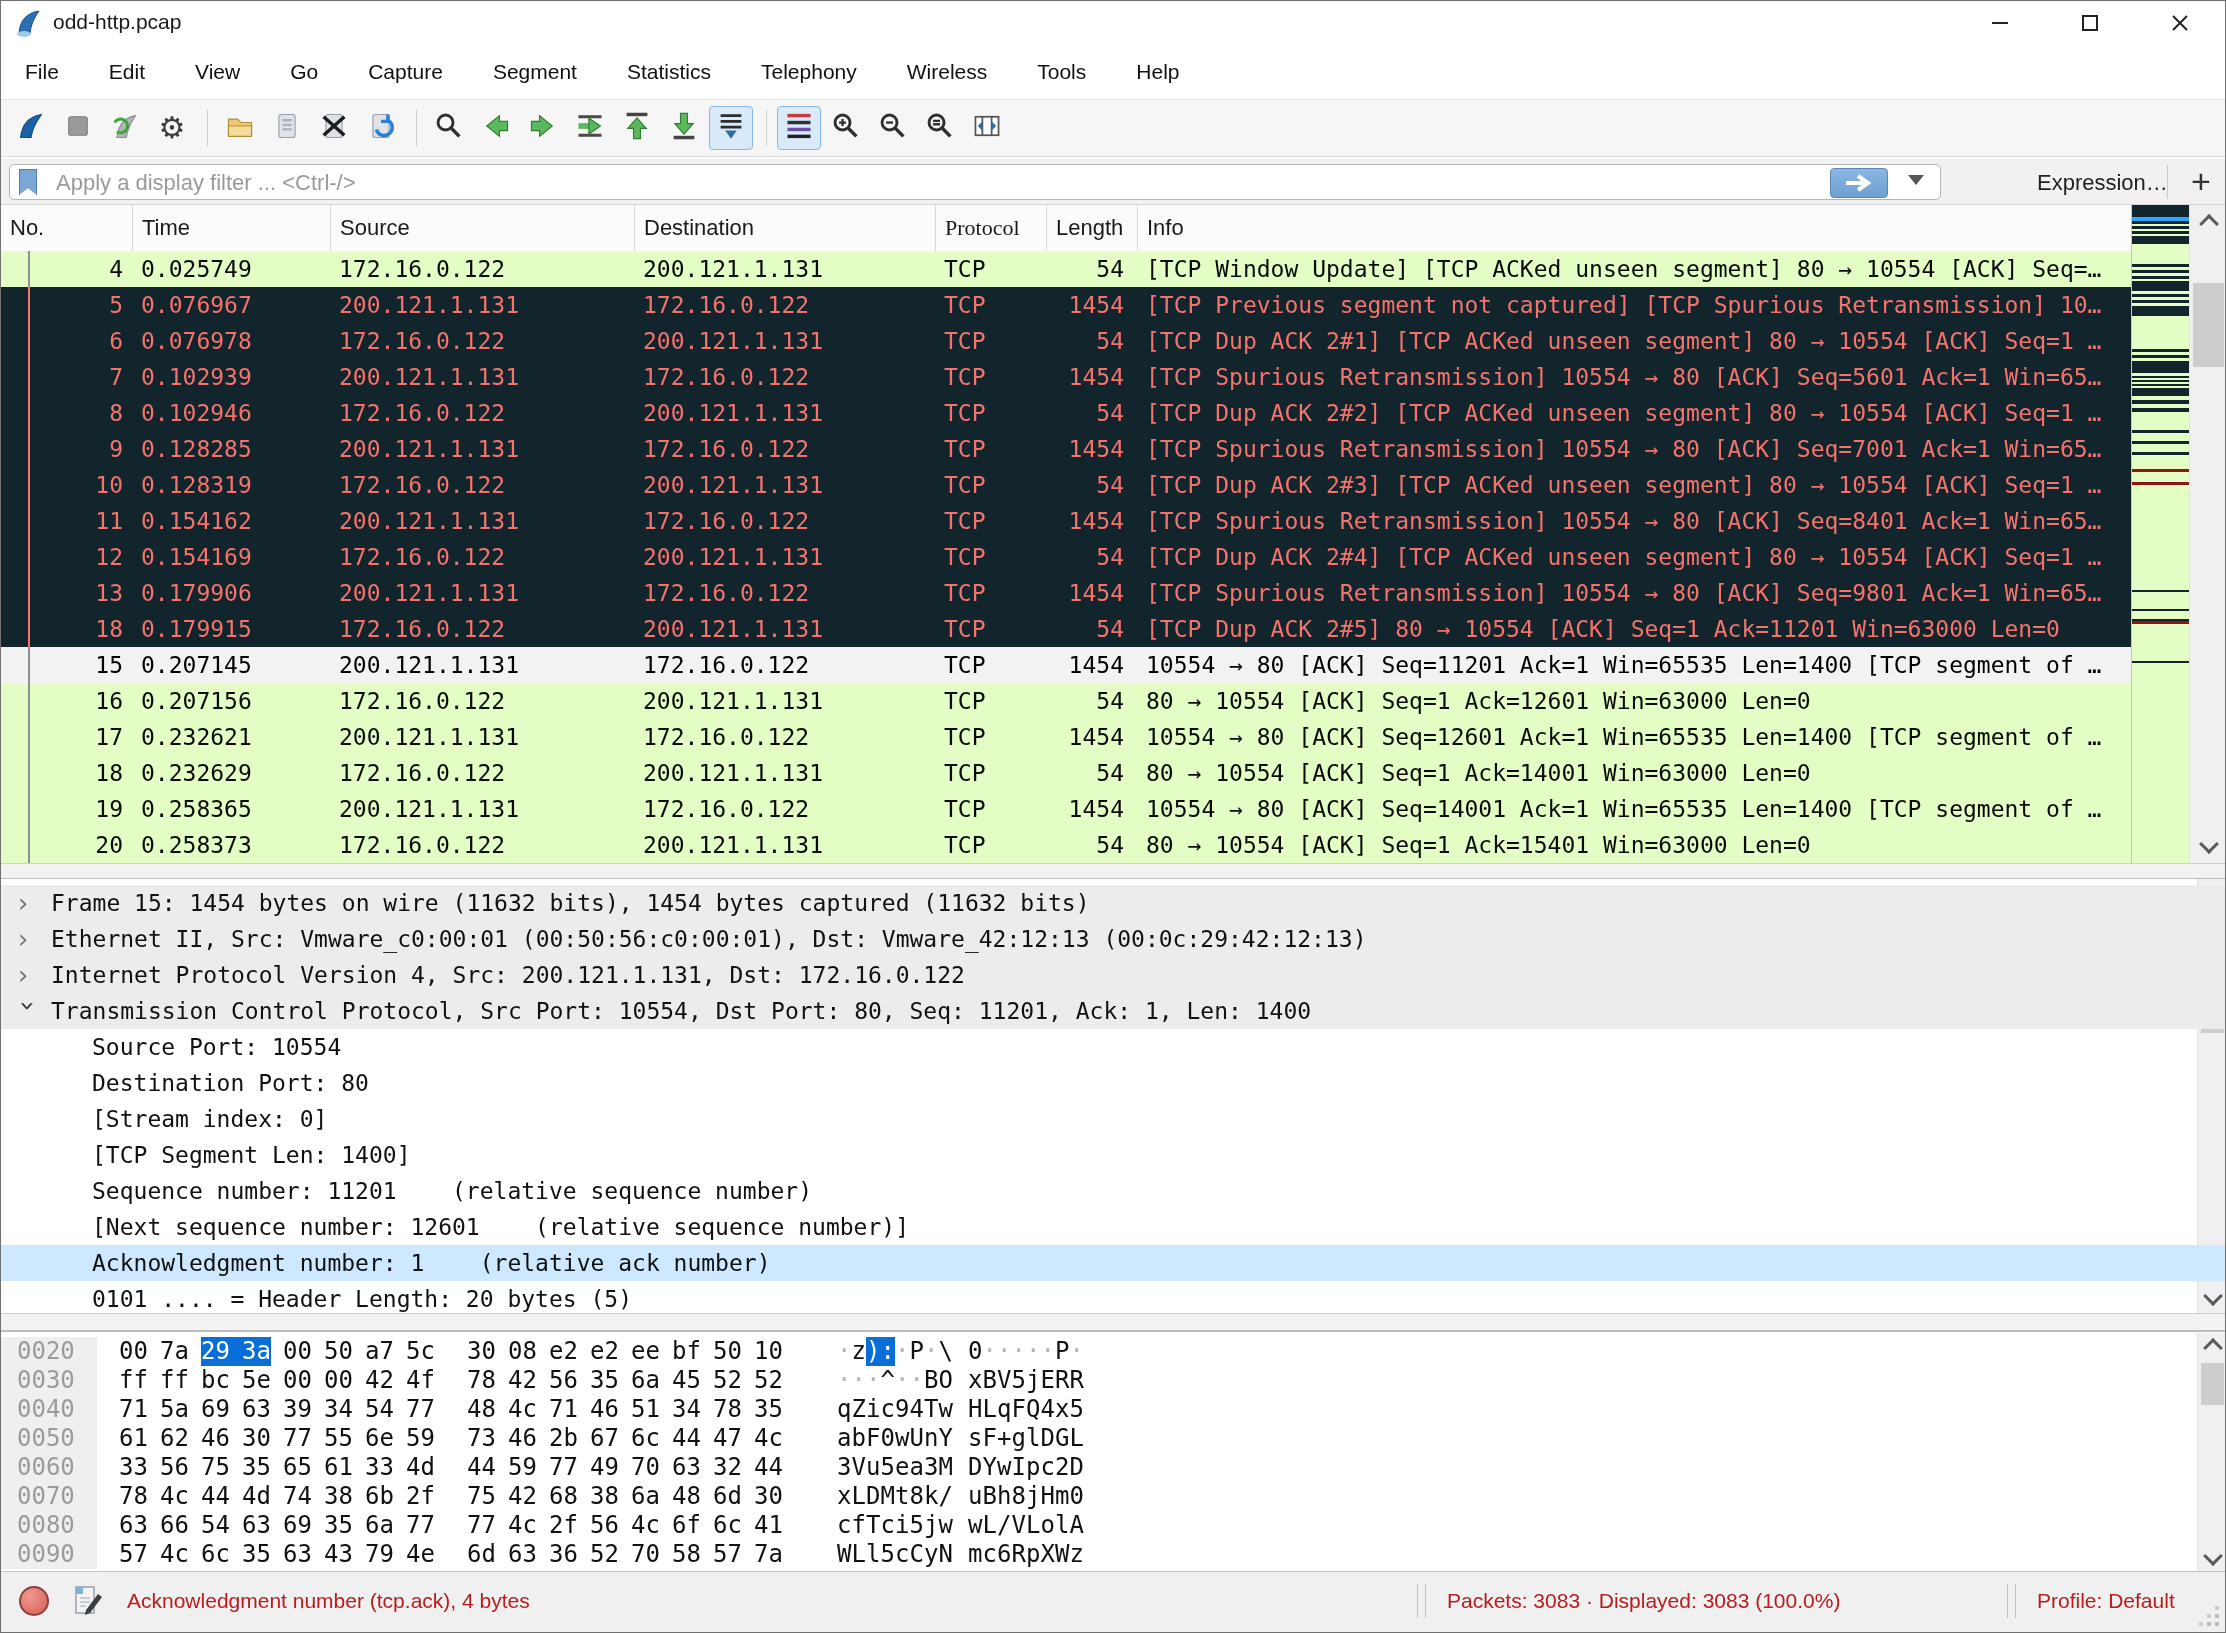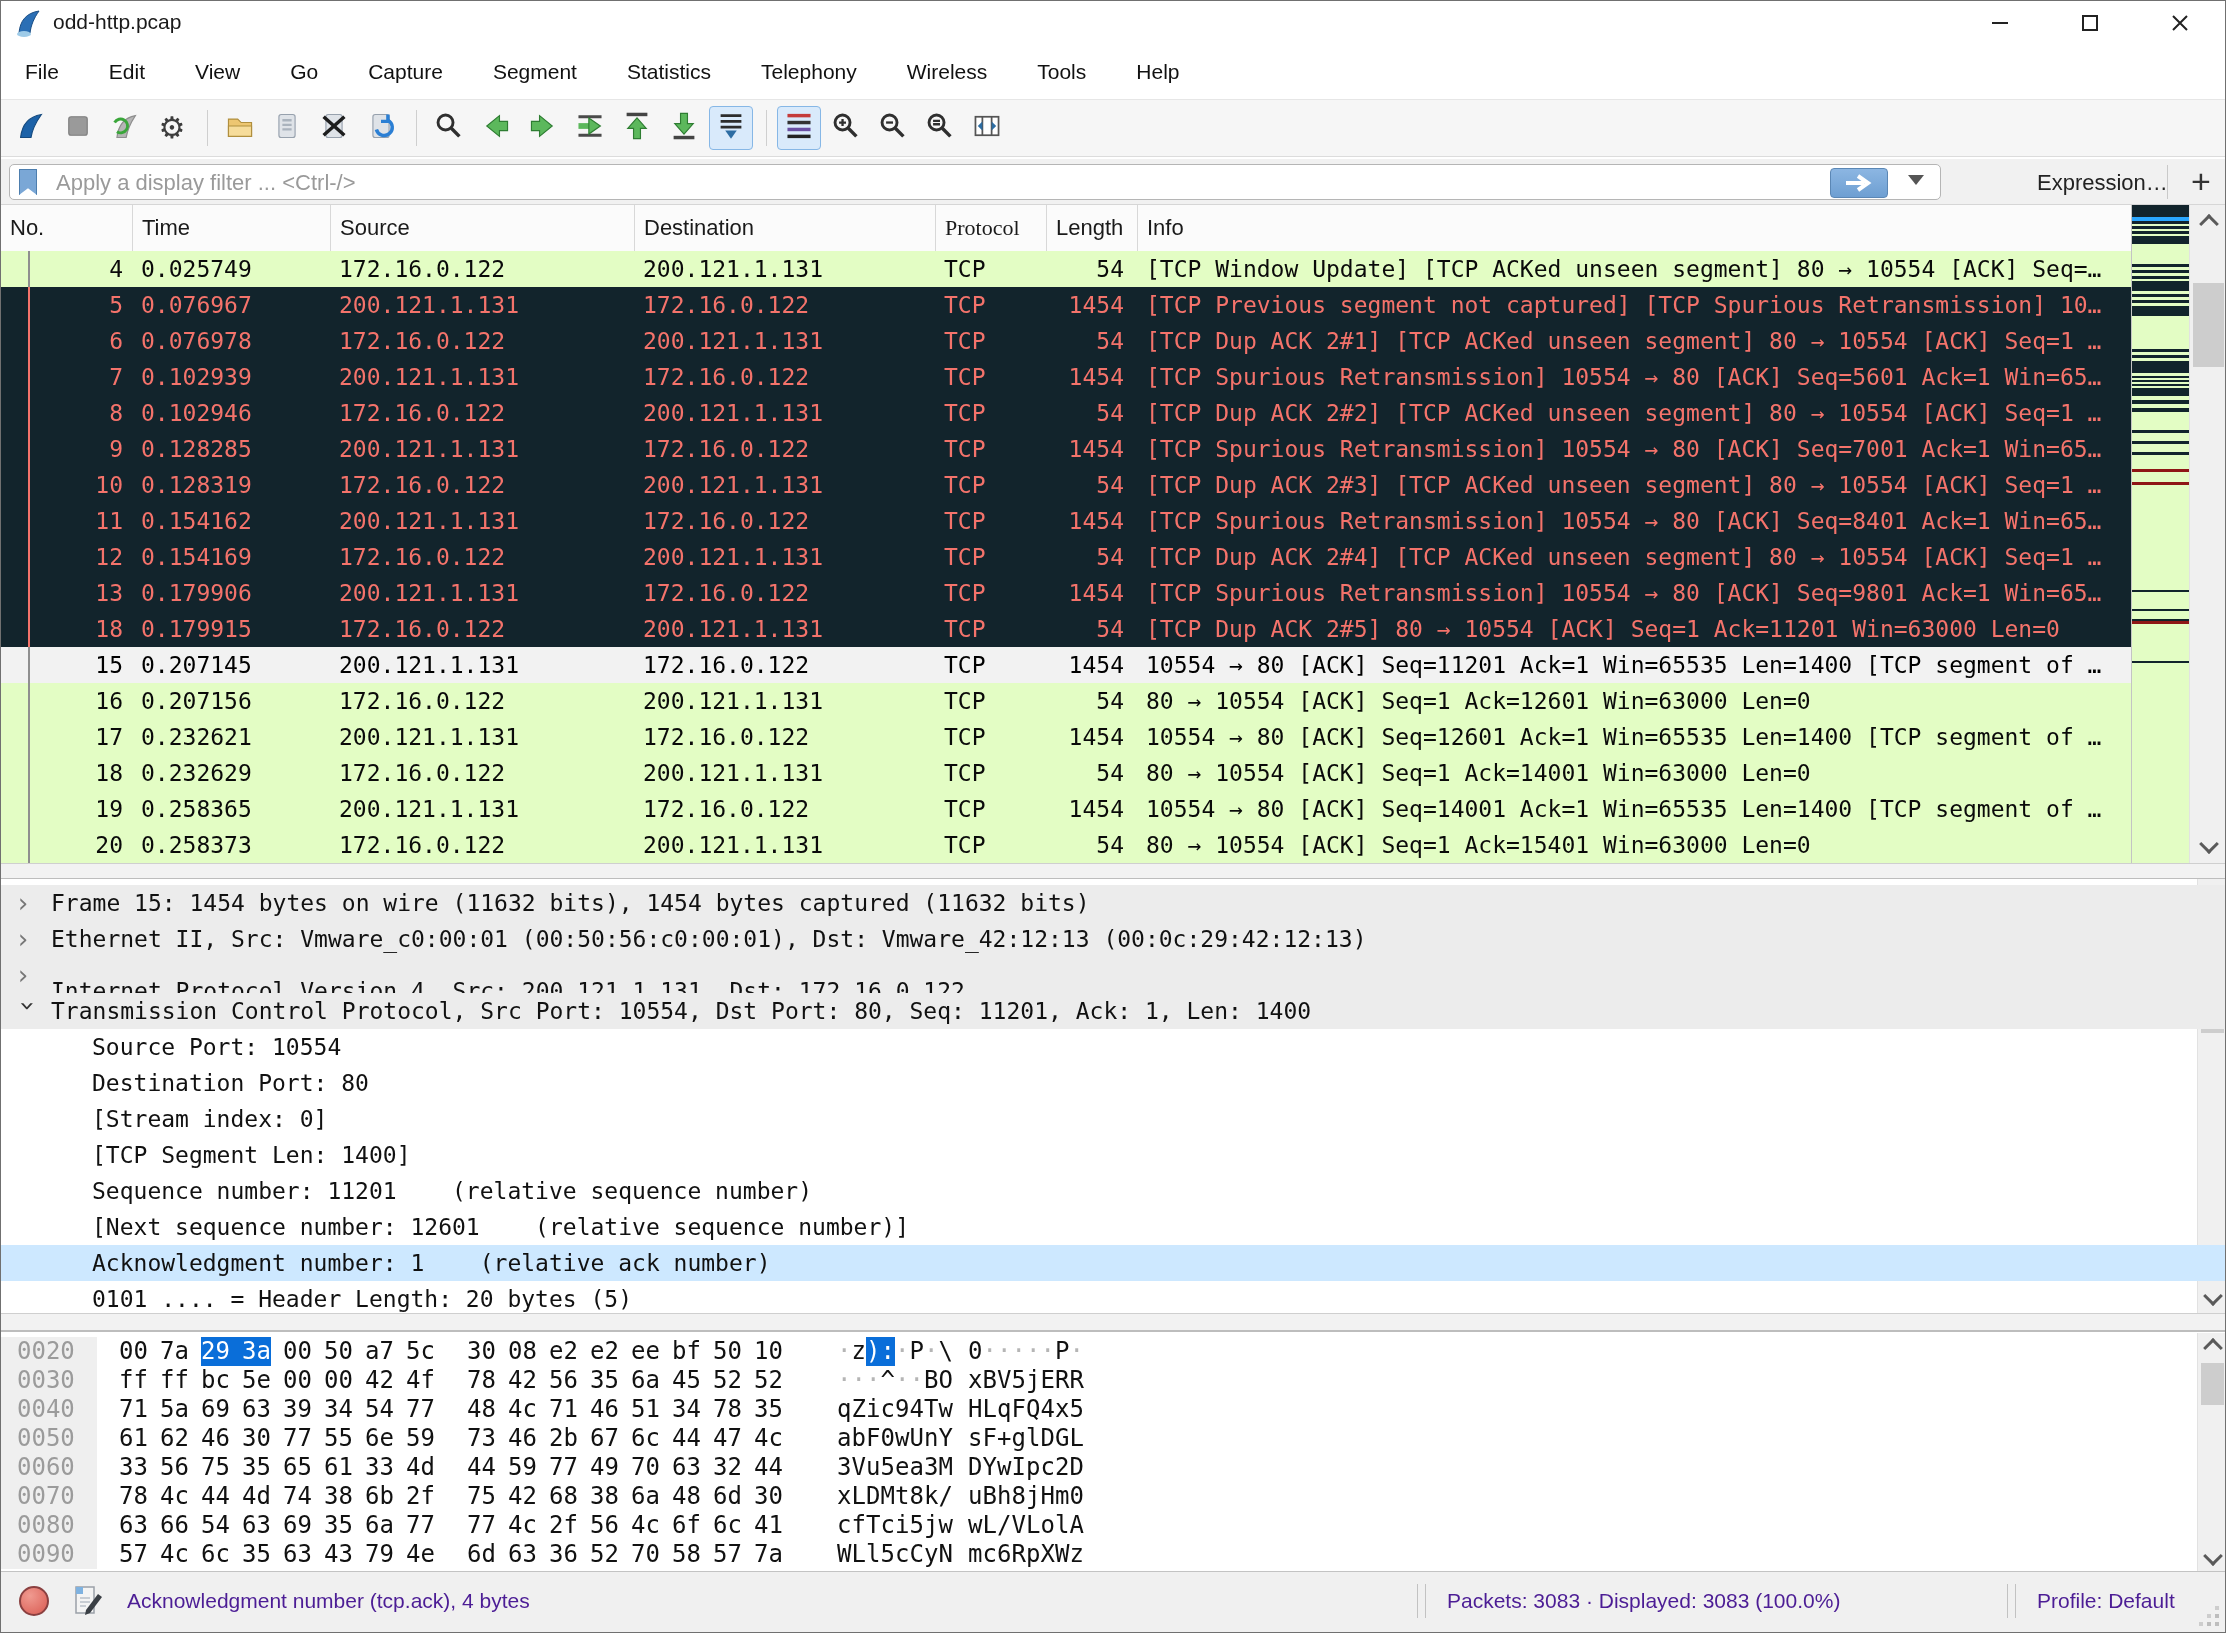--- a/index.html
+++ b/index.html
@@ -77,21 +77,21 @@
   .hx-b{display:inline-block;width:29px;margin-right:12px;text-align:center;}
   .hx-b.midgap{margin-right:32px;}
   .hx-b.last{margin-right:0;}
   .hx-b.hl{background:var(--hex-sel);color:#ffffff;}
   .hx-ascii{display:inline-block;margin-left:54px;color:#111;}
   .hx-a{display:inline-block;width:14.5px;text-align:center;}
   .hx-a.gap{margin-right:15px;}
   .hx-a.dim{color:#b5b5b5;}
   .hx-a.hl{background:var(--hex-sel);color:#fff;}
   
-  .statusbar{position:absolute;left:0;bottom:0;width:100%;height:61px;background:#f0f0f0;border-top:1px solid #c3c3c3;box-sizing:border-box;font-size:21px;color:#4c1d95;padding-left:28px;}
+  .statusbar{position:absolute;left:0;bottom:0;width:100%;height:61px;background:#f0f0f0;border-top:1px solid #c3c3c3;box-sizing:border-box;font-size:21px;color:#b91c1c;padding-left:28px;}
   .expert-dot{position:absolute;left:18px;top:14px;width:30px;height:30px;border-radius:50%;background:radial-gradient(circle at 35% 30%,#f09a90,#d95b52);border:2px solid #8a4040;box-sizing:border-box;}
   .edit-icon{position:absolute;left:70px;top:12px;}
   .sb-fieldinfo{position:absolute;left:126px;top:17px;}
   .sb-sep{position:absolute;top:12px;width:1px;height:34px;background:#c2c2c2;}
   .sb-packets{position:absolute;left:1446px;top:17px;}
   .sb-profile{position:absolute;left:2036px;top:17px;}
   .grip{position:absolute;right:6px;bottom:6px;width:4px;height:4px;background:#bdbdbd;
         box-shadow:-8px 0 0 #bdbdbd,0 -8px 0 #bdbdbd,-8px -8px 0 #cdcdcd,-16px 0 0 #cdcdcd,0 -16px 0 #cdcdcd;}
 </style>
 </head>
@@ -520,21 +520,21 @@
   <div class="splitter" style="top:862px;height:16px;"></div>
 
   <div class="details" id="details" style="padding-top: 6px;">
     <div class="vscroll" style="right:0;top:0;width:30px;height:434px;">
       <span class="sb-arrow up" style="top:10px;"></span>
       <div class="sb-thumb" style="top:34px;height:120px;"></div>
       <span class="sb-arrow down" style="bottom:10px;"></span>
     </div>
   <div class="drow shaded"><span class="twisty">›</span><span class="dtext" style="left: 50px;">Frame 15: 1454 bytes on wire (11632 bits), 1454 bytes captured (11632 bits)</span></div>
       <div class="drow shaded"><span class="twisty">›</span><span class="dtext" style="left: 50px;">Ethernet II, Src: Vmware_c0:00:01 (00:50:56:c0:00:01), Dst: Vmware_42:12:13 (00:0c:29:42:12:13)</span></div>
-      <div class="drow shaded"><span class="twisty">›</span><span class="dtext" style="left: 50px; margin-top: 16px;">Internet Protocol Version 4, Src: 200.121.1.131, Dst: 172.16.0.122</span></div>
+      <div class="drow shaded"><span class="twisty">›</span><span class="dtext" style="left: 50px;">Internet Protocol Version 4, Src: 200.121.1.131, Dst: 172.16.0.122</span></div>
       <div class="drow shaded"><span class="twisty expanded">›</span><span class="dtext" style="left: 50px;">Transmission Control Protocol, Src Port: 10554, Dst Port: 80, Seq: 11201, Ack: 1, Len: 1400</span></div>
       <div class="drow"><span class="dtext" style="left: 91px;">Source Port: 10554</span></div>
       <div class="drow"><span class="dtext" style="left: 91px;">Destination Port: 80</span></div>
       <div class="drow"><span class="dtext" style="left: 91px;">[Stream index: 0]</span></div>
       <div class="drow"><span class="dtext" style="left: 91px;">[TCP Segment Len: 1400]</span></div>
       <div class="drow"><span class="dtext" style="left: 91px;">Sequence number: 11201    (relative sequence number)</span></div>
       <div class="drow"><span class="dtext" style="left: 91px;">[Next sequence number: 12601    (relative sequence number)]</span></div>
       <div class="drow selected"><span class="dtext" style="left: 91px;">Acknowledgment number: 1    (relative ack number)</span></div>
       <div class="drow"><span class="dtext" style="left: 91px;">0101 .... = Header Length: 20 bytes (5)</span></div>
     </div>

